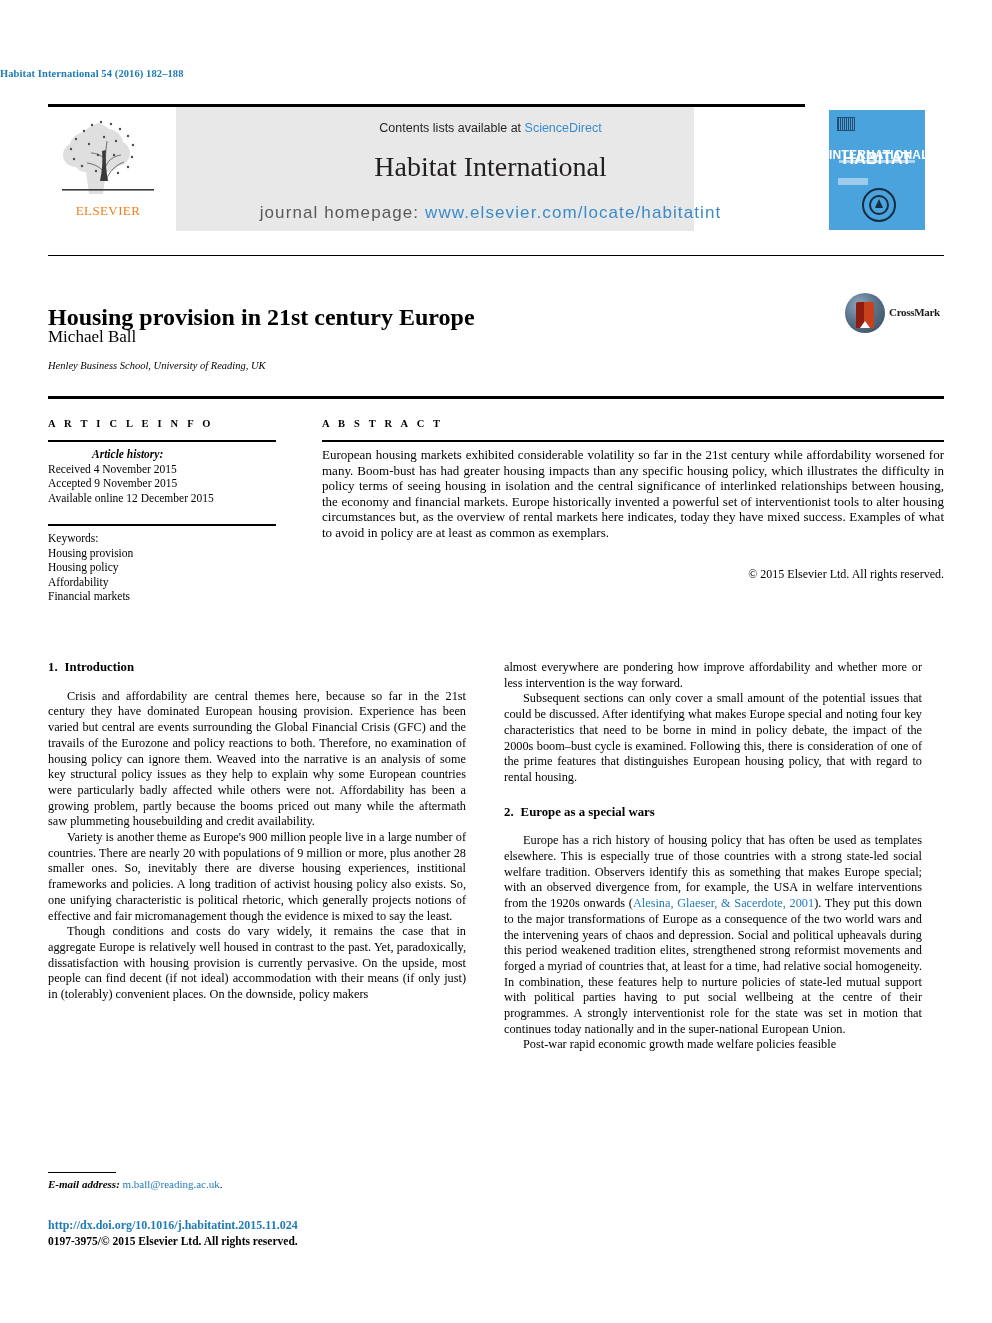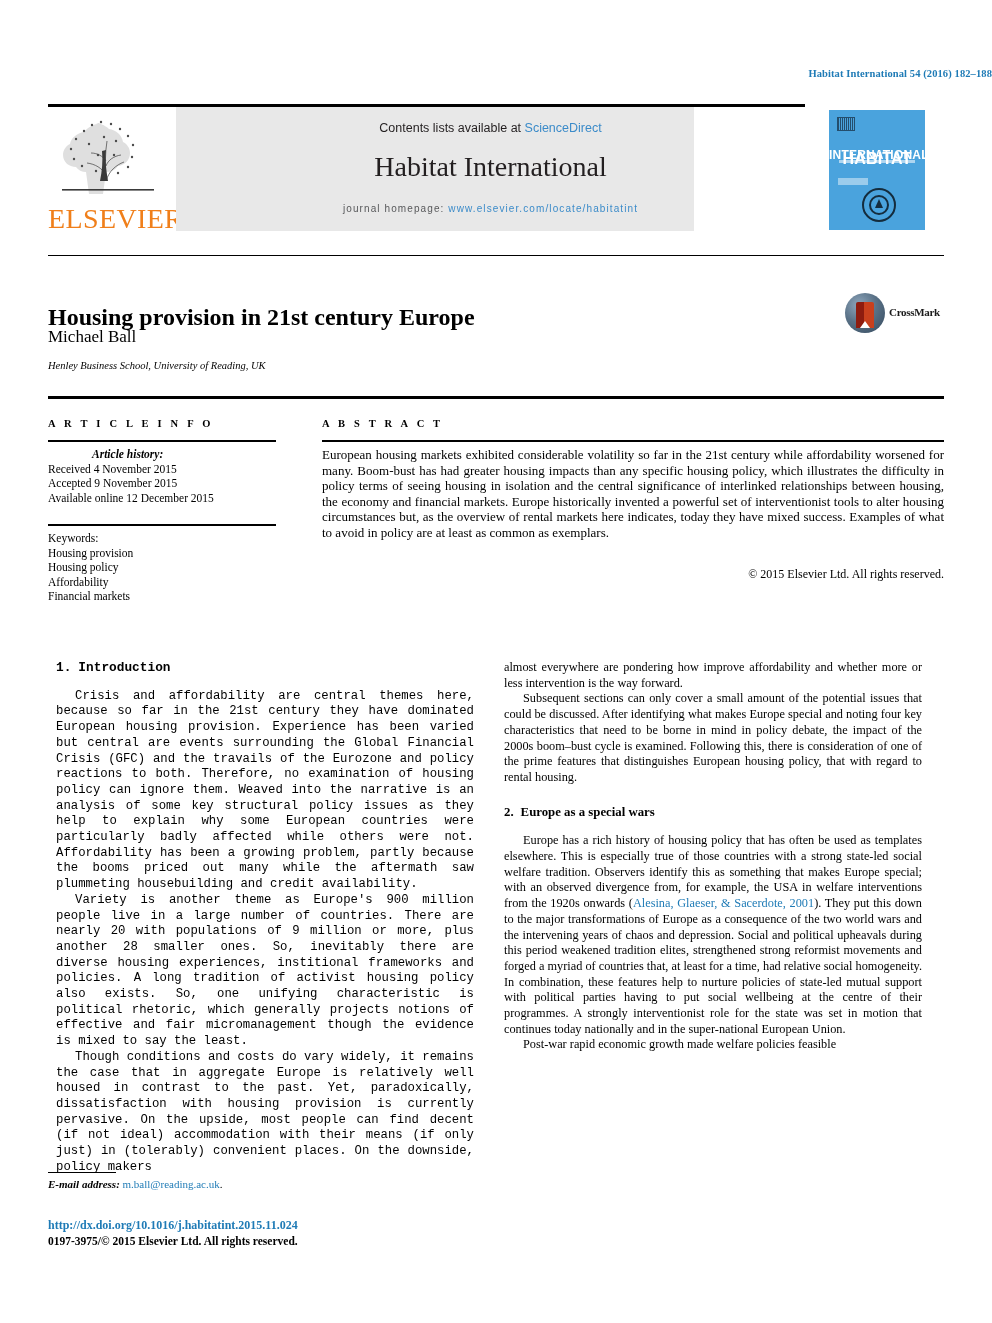--- a/index.html
+++ b/index.html
@@ -20,21 +20,21 @@
     left: 0; top: 0;
     width: 992px;
     height: 1323px;
   }
 
   
   .running-head {
     position: absolute;
     left: 0; top: 68px;
     width: 992px;
-    text-align: right;
+    text-align: left;
     font-family: "Liberation Serif", serif;
     font-weight: bold;
     font-size: 10.5px;
     letter-spacing: .1px;
     color: #1f7bb6;
   }
 
   
   .masthead-rule {
     position: absolute;
@@ -60,21 +60,21 @@
     left: 6px; top: 4px;
     width: 108px;
     height: 92px;
   }
   .elsevier-word {
     position: absolute;
     left: 0; top: 96px;
     width: 120px;
     text-align: center;
     font-family: "Liberation Serif", serif;
-    font-size: 28px;
+    font-size: 13px;
     letter-spacing: .4px;
     color: #f07f1a;
   }
   .masthead-box {
     position: absolute;
     left: 128px; top: 0;
     width: 518px;
     height: 124px;
     background: #e8e8e8;
   }
@@ -98,21 +98,21 @@
     font-family: "Liberation Serif", serif;
     font-size: 28px;
     color: #231f20;
   }
   .homepage-line {
     position: absolute;
     left: 0; top: 96px;
     width: 629px;
     text-align: center;
     font-family: "Liberation Sans", sans-serif;
-    font-size: 10px;
+    font-size: 17px;
     letter-spacing: 1.1px;
     color: #58595b;
   }
   .homepage-line .url {
     color: #3b8bc9;
   }
 
   
   .cover-thumb {
     position: absolute;
@@ -355,21 +355,21 @@
 
   
   .col {
     position: absolute;
     top: 660px;
     width: 418px;
     font-size: 12.3px;
     line-height: 15.7px;
     text-align: justify;
   }
-  .col-left  { left: 56px; font-family: Liberation Mono, monospace; }
+  .col-left  { left: 48px; }
   .col-right { left: 504px; }
 
   .sec-head {
     font-weight: bold;
     font-size: 12.8px;
     margin: 0 0 13px 0;
   }
   .sec-head .num { margin-right: 7px; }
   .col p {
     margin: 0;

